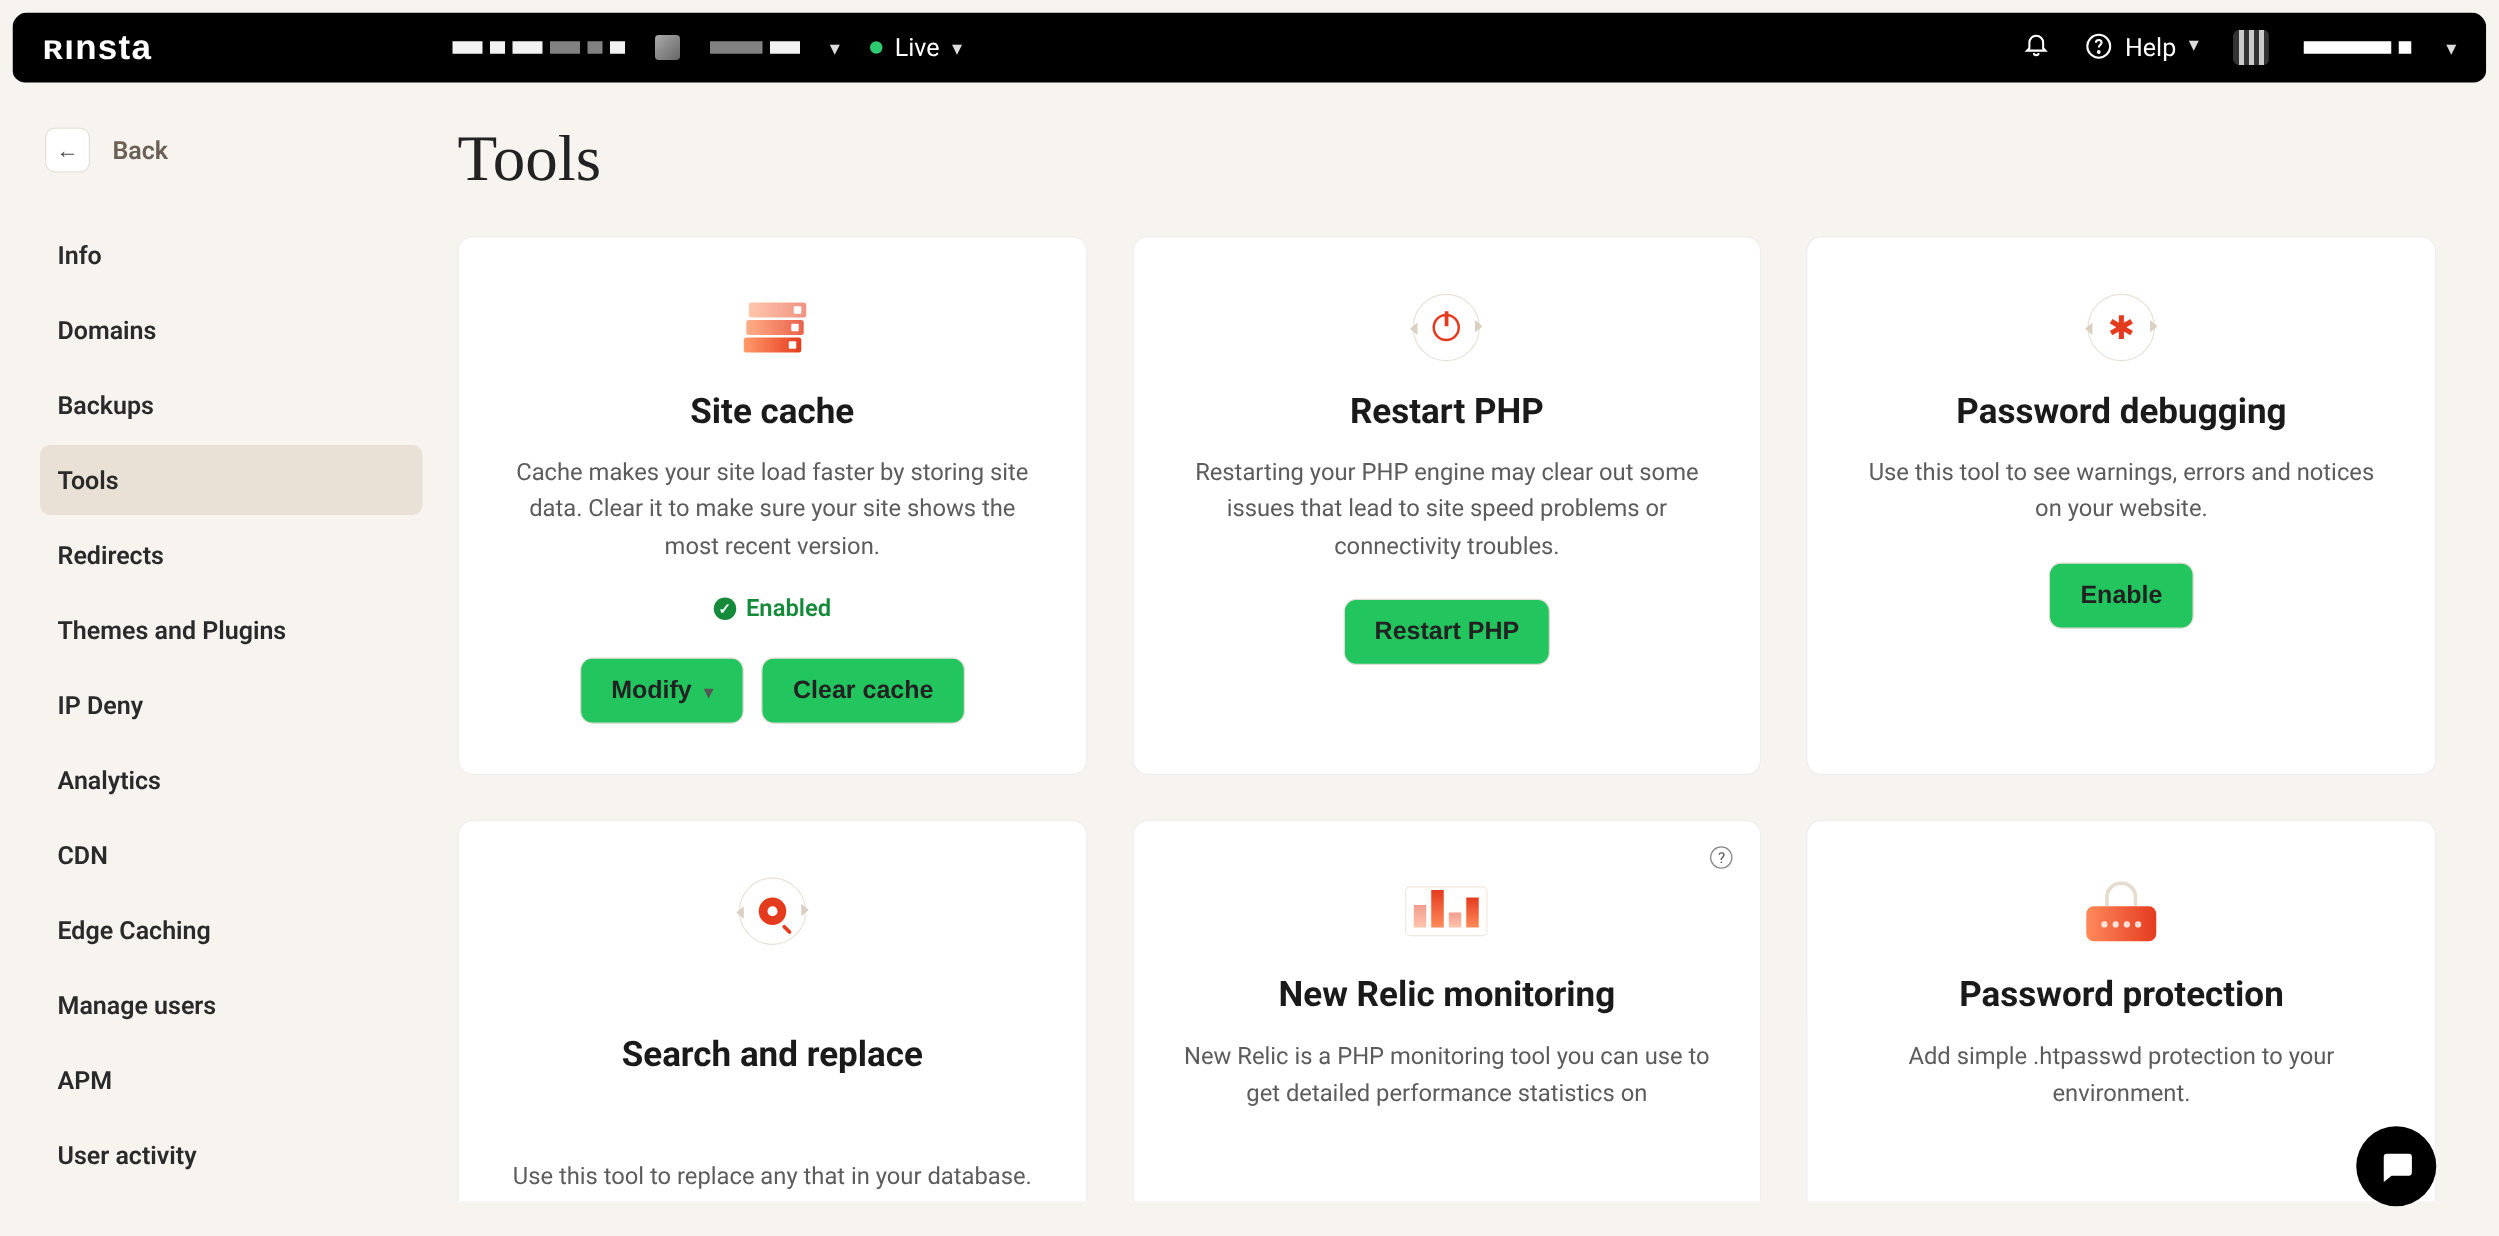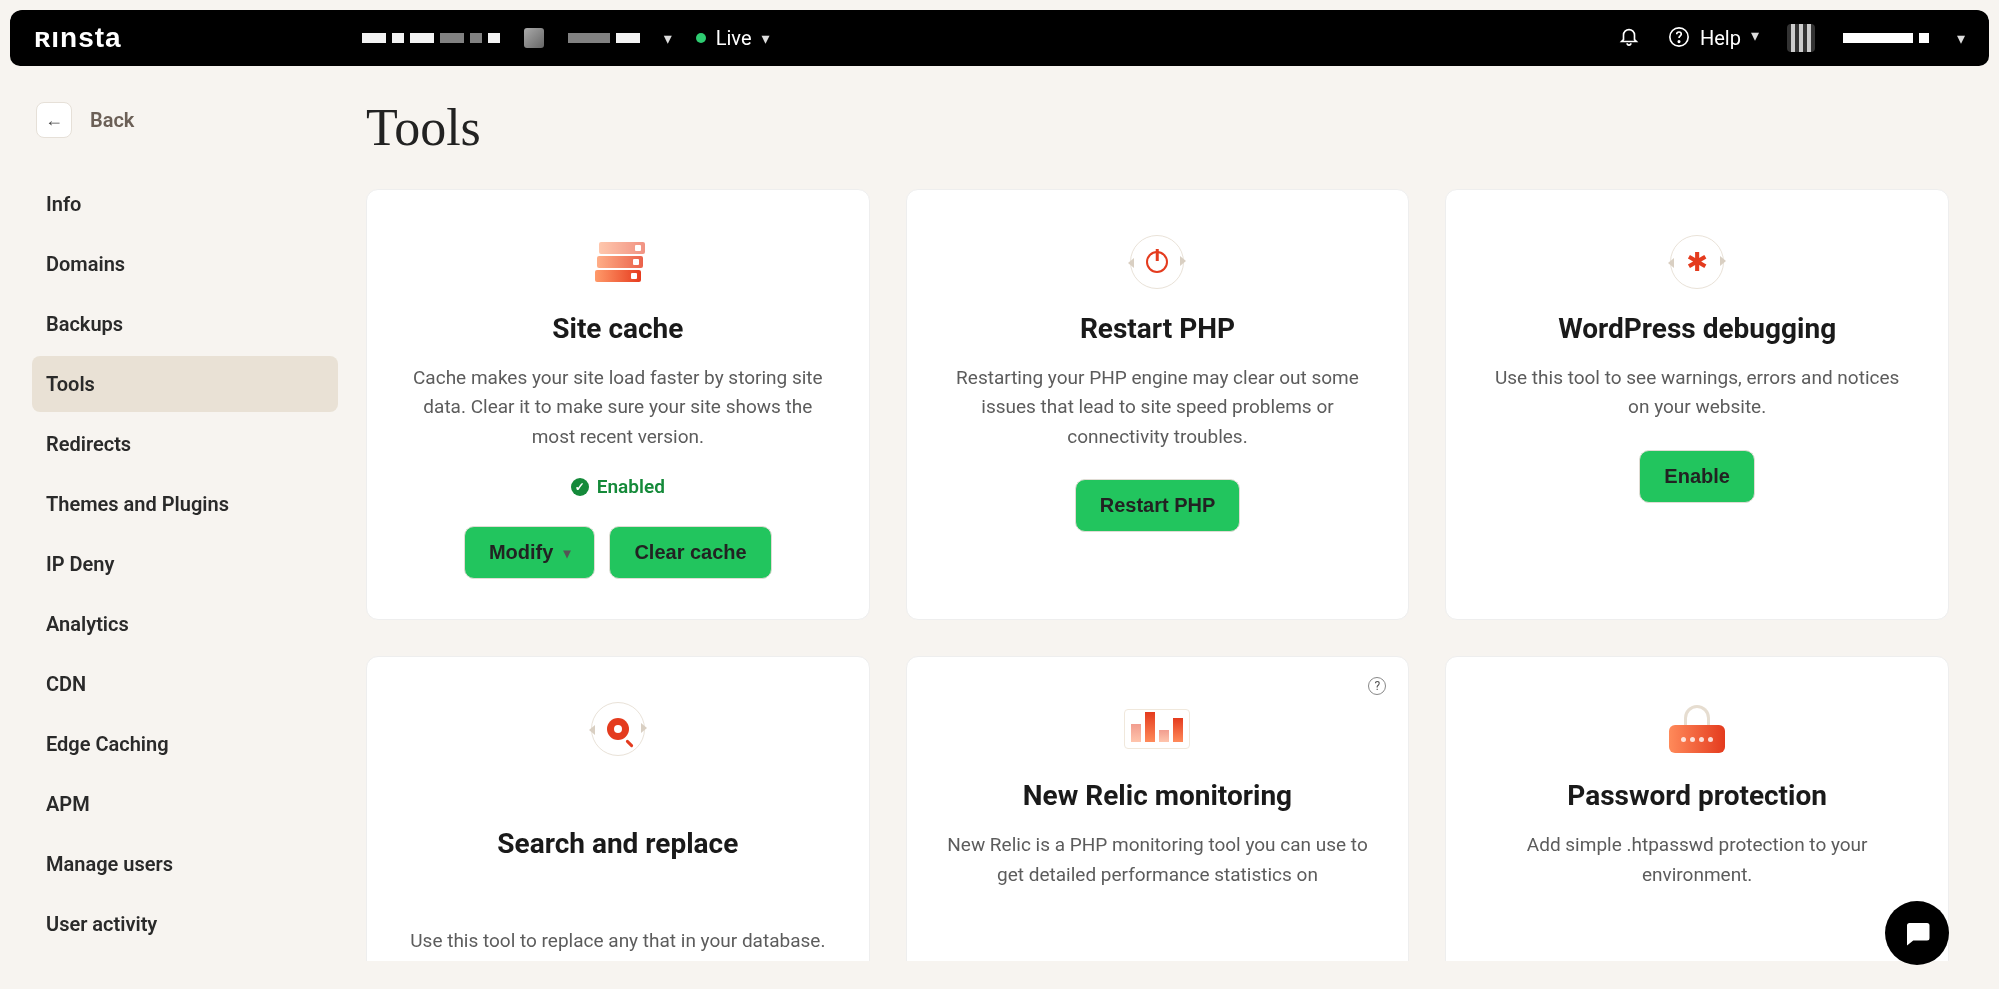--- a/index.html
+++ b/index.html
@@ -207,22 +207,22 @@
       <div class="sidebar-item"><span>Info</span></div>
       <div class="sidebar-item"><span>Domains</span></div>
       <div class="sidebar-item"><span>Backups</span></div>
       <div class="sidebar-item active"><span>Tools</span></div>
       <div class="sidebar-item"><span>Redirects</span></div>
       <div class="sidebar-item"><span>Themes and Plugins</span></div>
       <div class="sidebar-item"><span>IP Deny</span></div>
       <div class="sidebar-item"><span>Analytics</span></div>
       <div class="sidebar-item"><span>CDN</span></div>
       <div class="sidebar-item"><span>Edge Caching</span></div>
+      <div class="sidebar-item"><span>Manage users</span></div>
       <div class="sidebar-item"><span>APM</span></div>
-      <div class="sidebar-item"><span>Manage users</span></div>
       <div class="sidebar-item"><span>User activity</span></div>
     </div>
 
     <div class="main">
       <h1 class="page-title">Tools</h1>
 
       <div class="grid">
 
         <div class="card">
           <div class="iconwrap">
@@ -263,21 +263,21 @@
             </button>
           </div>
         </div>
 
         <div class="card">
           <div class="iconwrap">
             <div class="circle-icon bug-wrap">
               <span class="bug">✱</span>
             </div>
           </div>
-          <h3>WordPress debugging</h3>
+          <h3>Password debugging</h3>
           <p>Use this tool to see warnings, errors and notices on your website.</p>
           <div class="btnrow">
             <button class="btn">
               <span>Enable</span>
             </button>
           </div>
         </div>
 
         <div class="card" style="min-height:auto; padding-bottom:0;gap:48px;">
           <div class="iconwrap">

